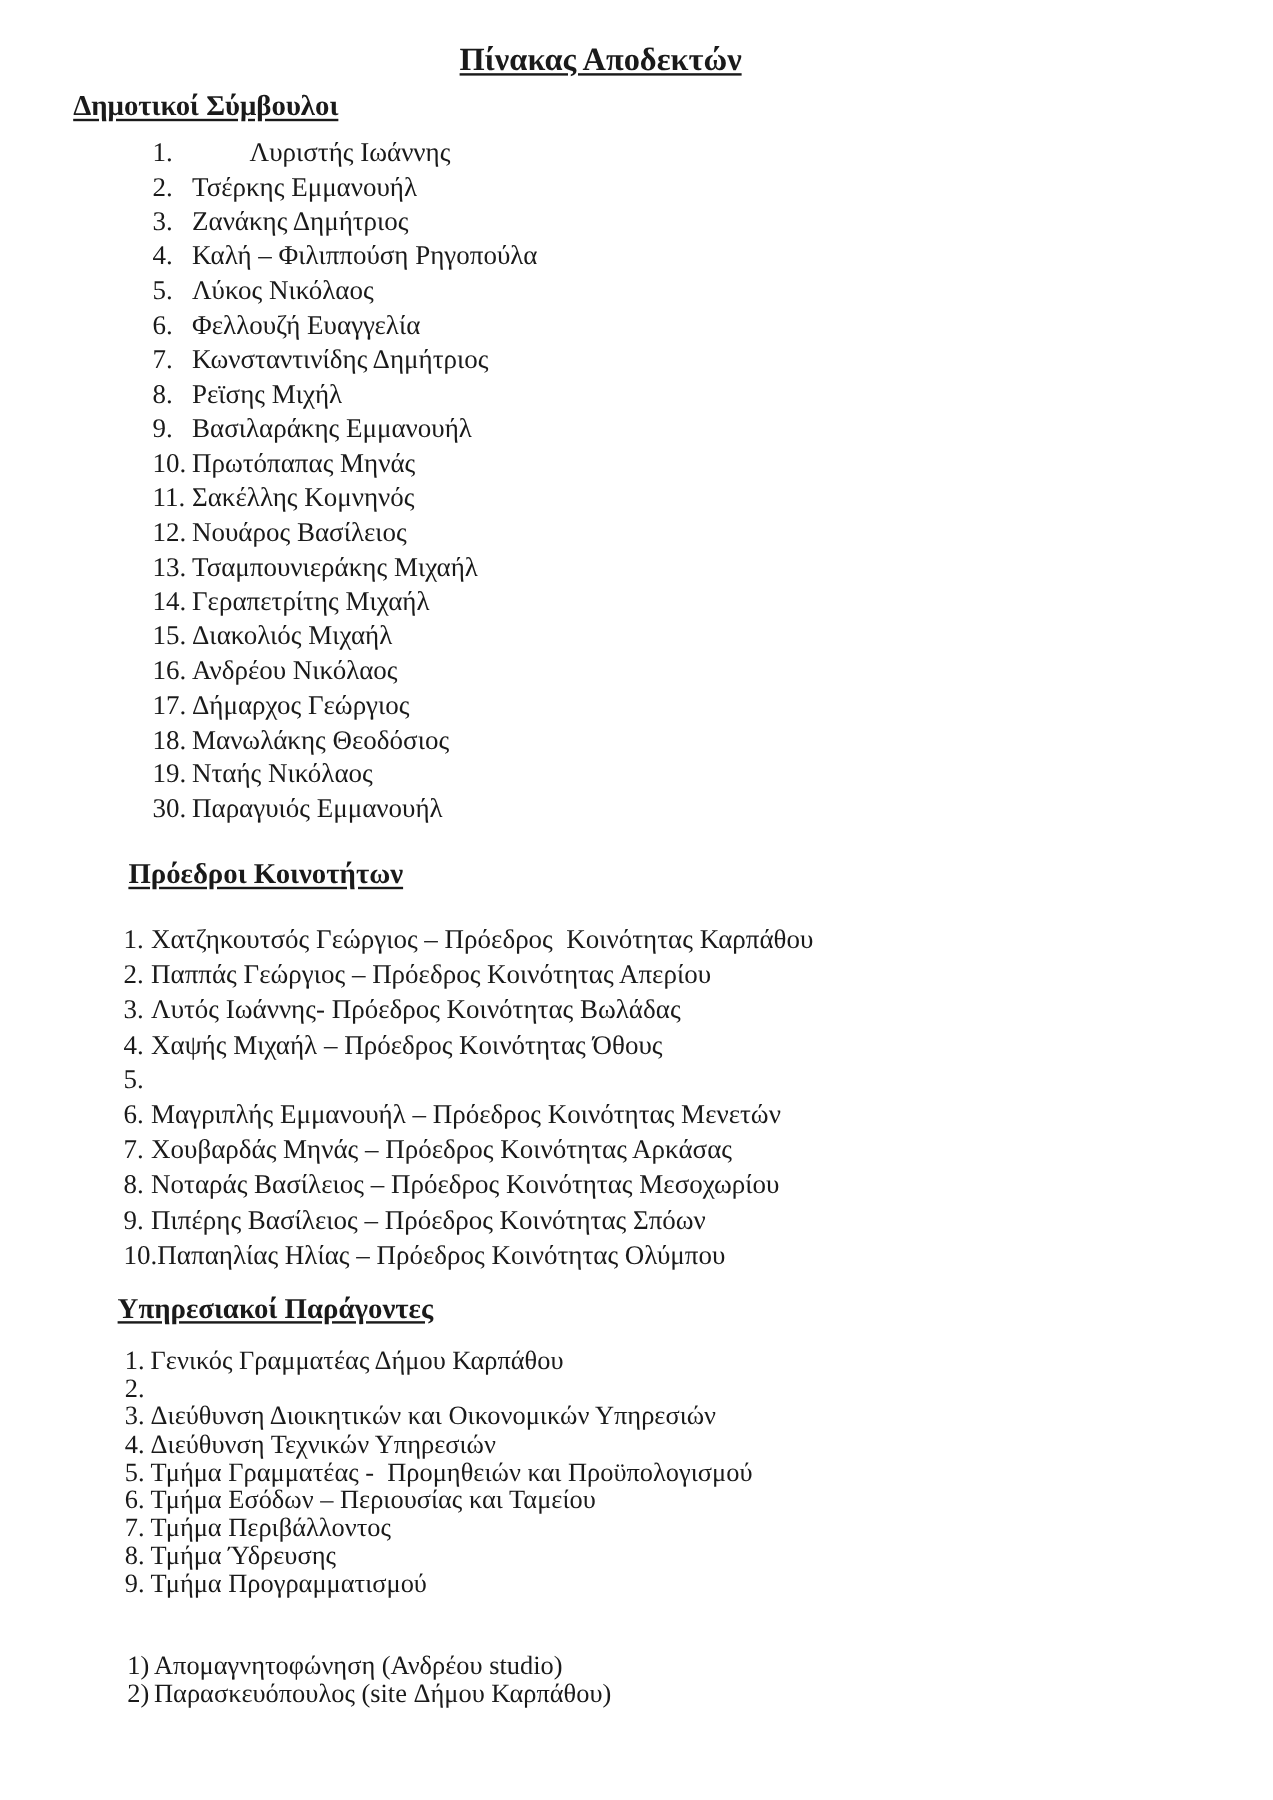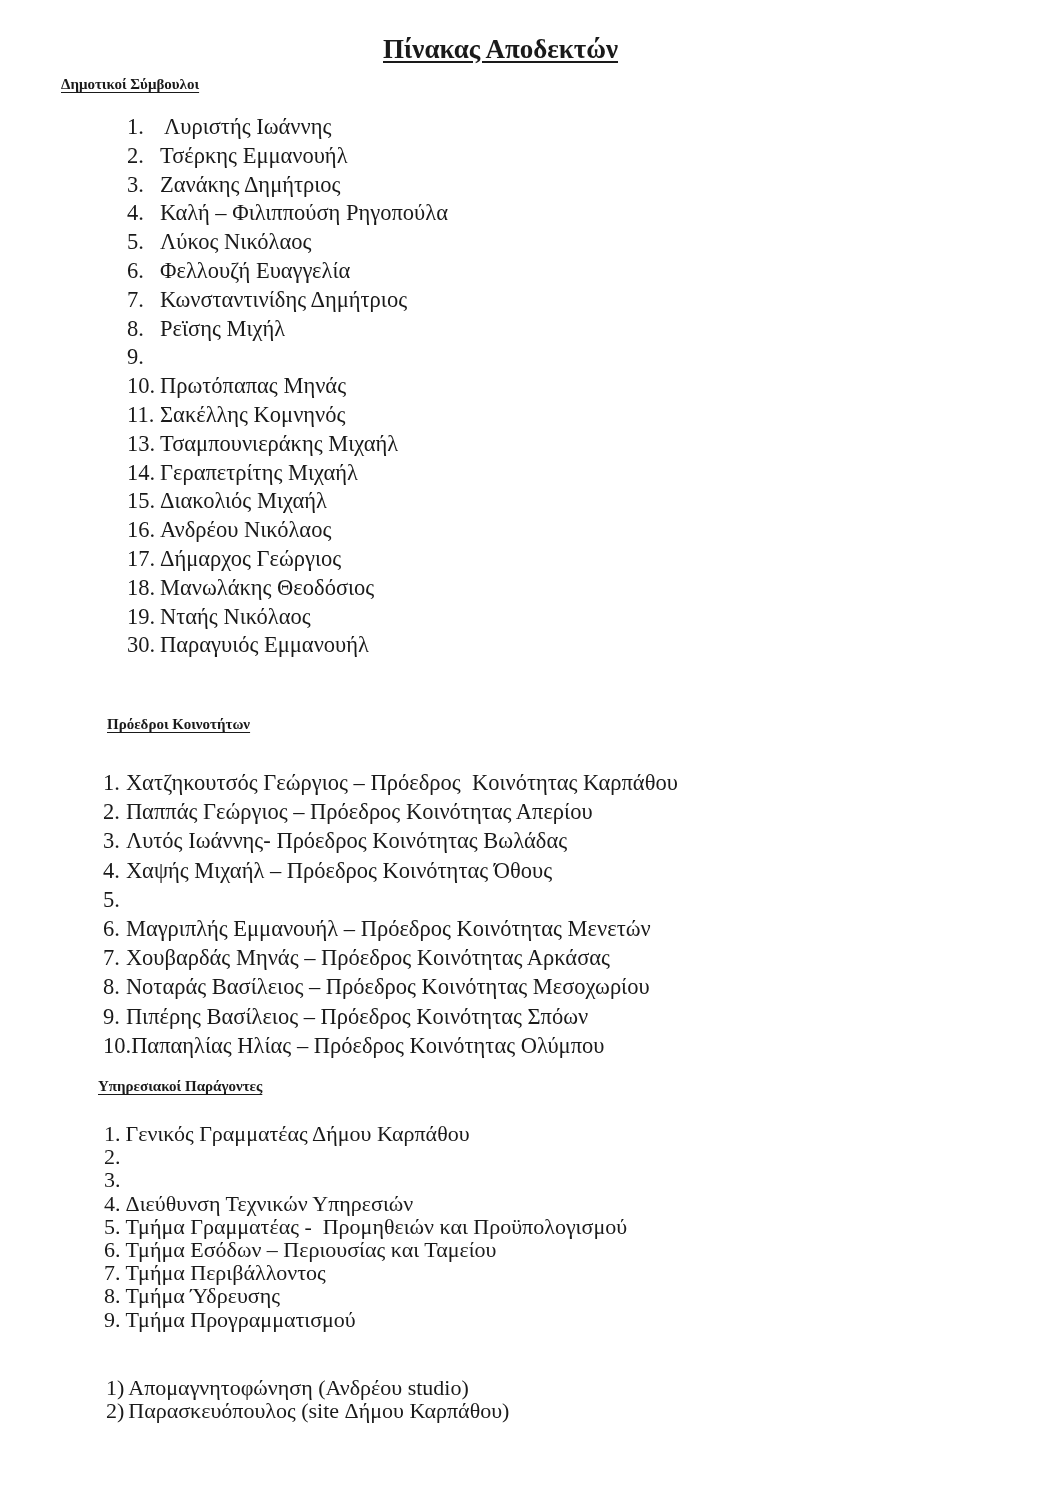--- a/index.html
+++ b/index.html
@@ -20,21 +20,21 @@
     left: 383px;
     top: 34px;
     font-size: 27px;
     font-weight: bold;
     text-decoration: underline;
     text-underline-offset: 3px;
     white-space: nowrap;
   }
   .section-heading {
     position: absolute;
-    font-size: 15px;
+    font-size: 24px;
     font-weight: bold;
     text-decoration: underline;
     text-underline-offset: 3px;
     white-space: nowrap;
     text-align: right;
   }
   #h-councillors { left: 61px; top: 76px; }
   #h-presidents { left: 107px; top: 716px; }
   #h-services { left: 98px; top: 1078px; }
 
@@ -53,21 +53,21 @@
 
   
   #list-councillors {
     left: 127px;
     top: 113px;
     font-size: 22.5px;
   }
   #list-councillors li { height: 28.8px; line-height: 28.8px; }
   #list-councillors .num { width: 33px; }
   #list-councillors li.wide .num { width: 33px; }
-  #list-councillors li.first .txt { padding-left: 4px; }
+  #list-councillors li.first .txt { padding-left: 4px; margin-left: 44px; }
 
   
   #list-presidents {
     left: 103px;
     top: 768px;
     font-size: 22.5px;
   }
   #list-presidents li { height: 29.2px; line-height: 29.2px; }
   #list-presidents .num { padding-right: 6px; }
 
@@ -125,30 +125,35 @@
     <li>
         <span class="num">7.</span>
         <span class="txt">Κωνσταντινίδης Δημήτριος</span>
       </li>
     <li>
         <span class="num">8.</span>
         <span class="txt">Ρεϊσης Μιχήλ</span>
       </li>
     <li>
         <span class="num">9.</span>
+        <span class="txt">Βασιλαράκης Εμμανουήλ</span>
       </li>
     <li class="wide">
         <span class="num">10.</span>
         <span class="txt">Πρωτόπαπας Μηνάς</span>
       </li>
     <li class="wide">
         <span class="num">11.</span>
         <span class="txt">Σακέλλης Κομνηνός</span>
       </li>
     <li class="wide">
+        <span class="num">12.</span>
+        <span class="txt">Νουάρος Βασίλειος</span>
+      </li>
+    <li class="wide">
         <span class="num">13.</span>
         <span class="txt">Τσαμπουνιεράκης Μιχαήλ</span>
       </li>
     <li class="wide">
         <span class="num">14.</span>
         <span class="txt">Γεραπετρίτης Μιχαήλ</span>
       </li>
     <li class="wide">
         <span class="num">15.</span>
         <span class="txt">Διακολιός Μιχαήλ</span>
@@ -222,20 +227,21 @@
   <ul class="list" id="list-services">
     <li>
         <span class="num">1.</span>
         <span class="txt">Γενικός Γραμματέας Δήμου Καρπάθου</span>
       </li>
     <li>
         <span class="num">2.</span>
       </li>
     <li>
         <span class="num">3.</span>
+        <span class="txt">Διεύθυνση Διοικητικών και Οικονομικών Υπηρεσιών</span>
       </li>
     <li>
         <span class="num">4.</span>
         <span class="txt">Διεύθυνση Τεχνικών Υπηρεσιών</span>
       </li>
     <li>
         <span class="num">5.</span>
         <span class="txt" style="white-space: pre;">Τμήμα Γραμματέας -  Προμηθειών και Προϋπολογισμού</span>
       </li>
     <li>

